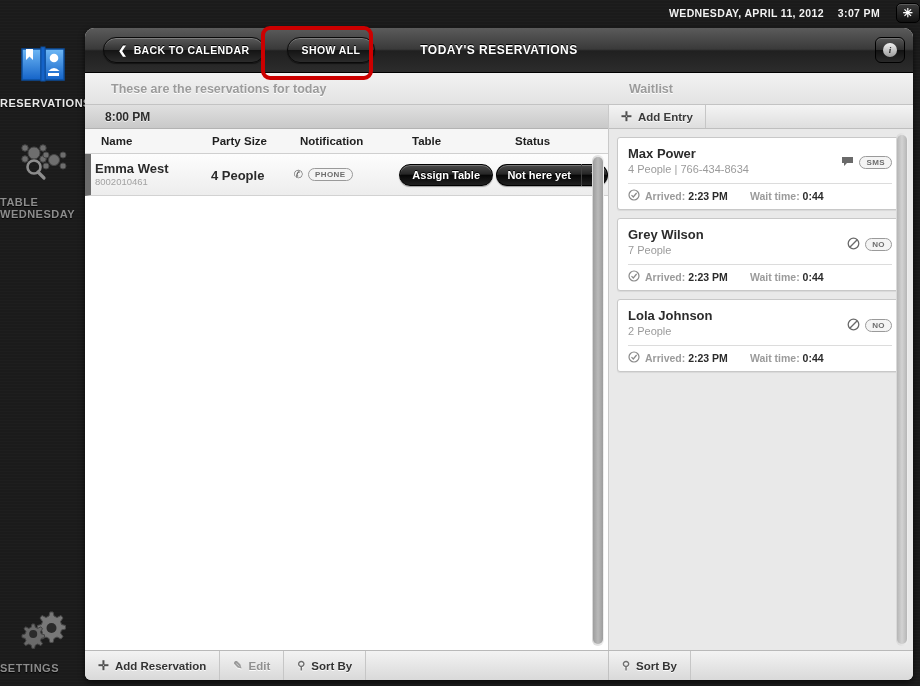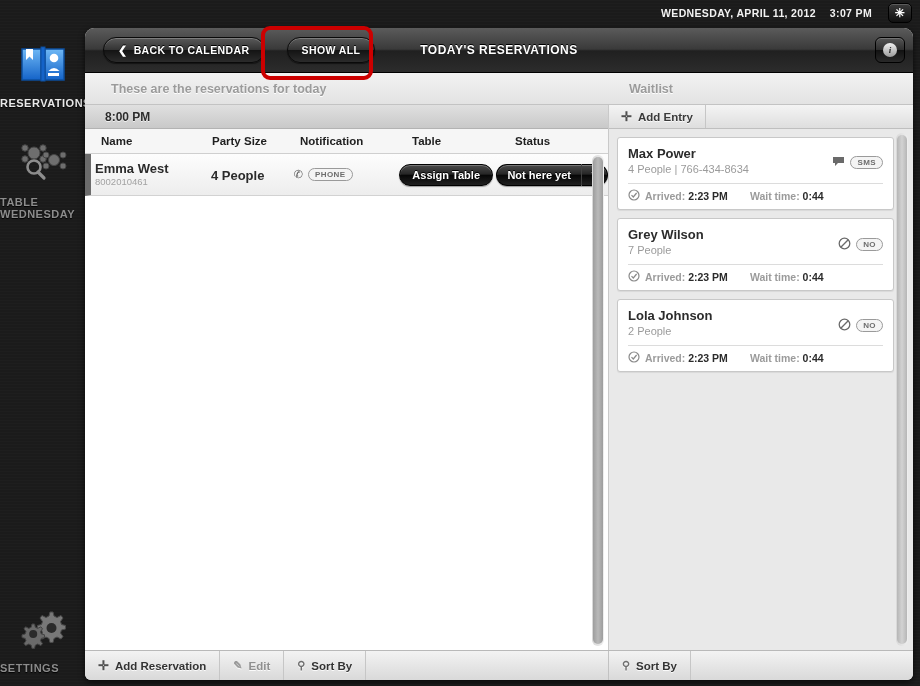--- a/index.html
+++ b/index.html
@@ -14,21 +14,20 @@
     width: 920px; height: 686px;
     background:
       linear-gradient(rgba(255,255,255,0.012) 1px, transparent 1px) 0 0 / 100% 3px,
       #1b1b1b;
   }
 
   
   .statusbar {
     position: absolute; top: 0; left: 0; width: 920px; height: 26px;
     display: flex; align-items: center; justify-content: flex-end;
-    padding-right: 8px;
     color: #f2f2f2;
     font-size: 10.5px; font-weight: bold; letter-spacing: .35px;
   }
   .statusbar .date { margin-right: 14px; }
   .statusbar .time { margin-right: 16px; }
   .close-btn {
     width: 24px; height: 20px; border-radius: 5px;
     background: linear-gradient(#3a3a3a, #101010);
     border: 1px solid #000;
     box-shadow: inset 0 1px 0 rgba(255,255,255,.18);
@@ -199,21 +198,21 @@
     background: linear-gradient(#f4f4f4, #dedede);
     border-bottom: 1px solid #bfbfbf;
   }
   .wl-tool-btn {
     display: flex; align-items: center; gap: 6px; padding: 0 12px;
     font-size: 11.5px; font-weight: bold; color: #3a3a3a;
     border-right: 1px solid #c6c6c6;
     text-shadow: 0 1px 0 rgba(255,255,255,.8);
   }
   .plus-glyph { font-size: 13px; color: #4f4f4f; font-weight: bold; }
-  .wl-list { flex: 1; padding: 8px 19px 0 8px; overflow: hidden; }
+  .wl-list { flex: 1; padding: 8px 10px 0 8px; overflow: hidden; }
   .wl-card {
     background: #fff; border: 1px solid #c8c8c8; border-radius: 3px;
     margin-bottom: 8px; padding: 8px 10px 6px 10px;
     box-shadow: 0 1px 1px rgba(0,0,0,.07);
   }
   .wl-top { display: flex; align-items: flex-start; }
   .wl-info { flex: 1; }
   .wl-name { font-size: 13px; font-weight: bold; color: #2b2b2b; line-height: 16px; }
   .wl-meta { font-size: 11px; font-weight: normal; color: #9b9b9b; line-height: 14px; }
   .wl-flags { display: flex; align-items: center; gap: 5px; padding-top: 10px; }

